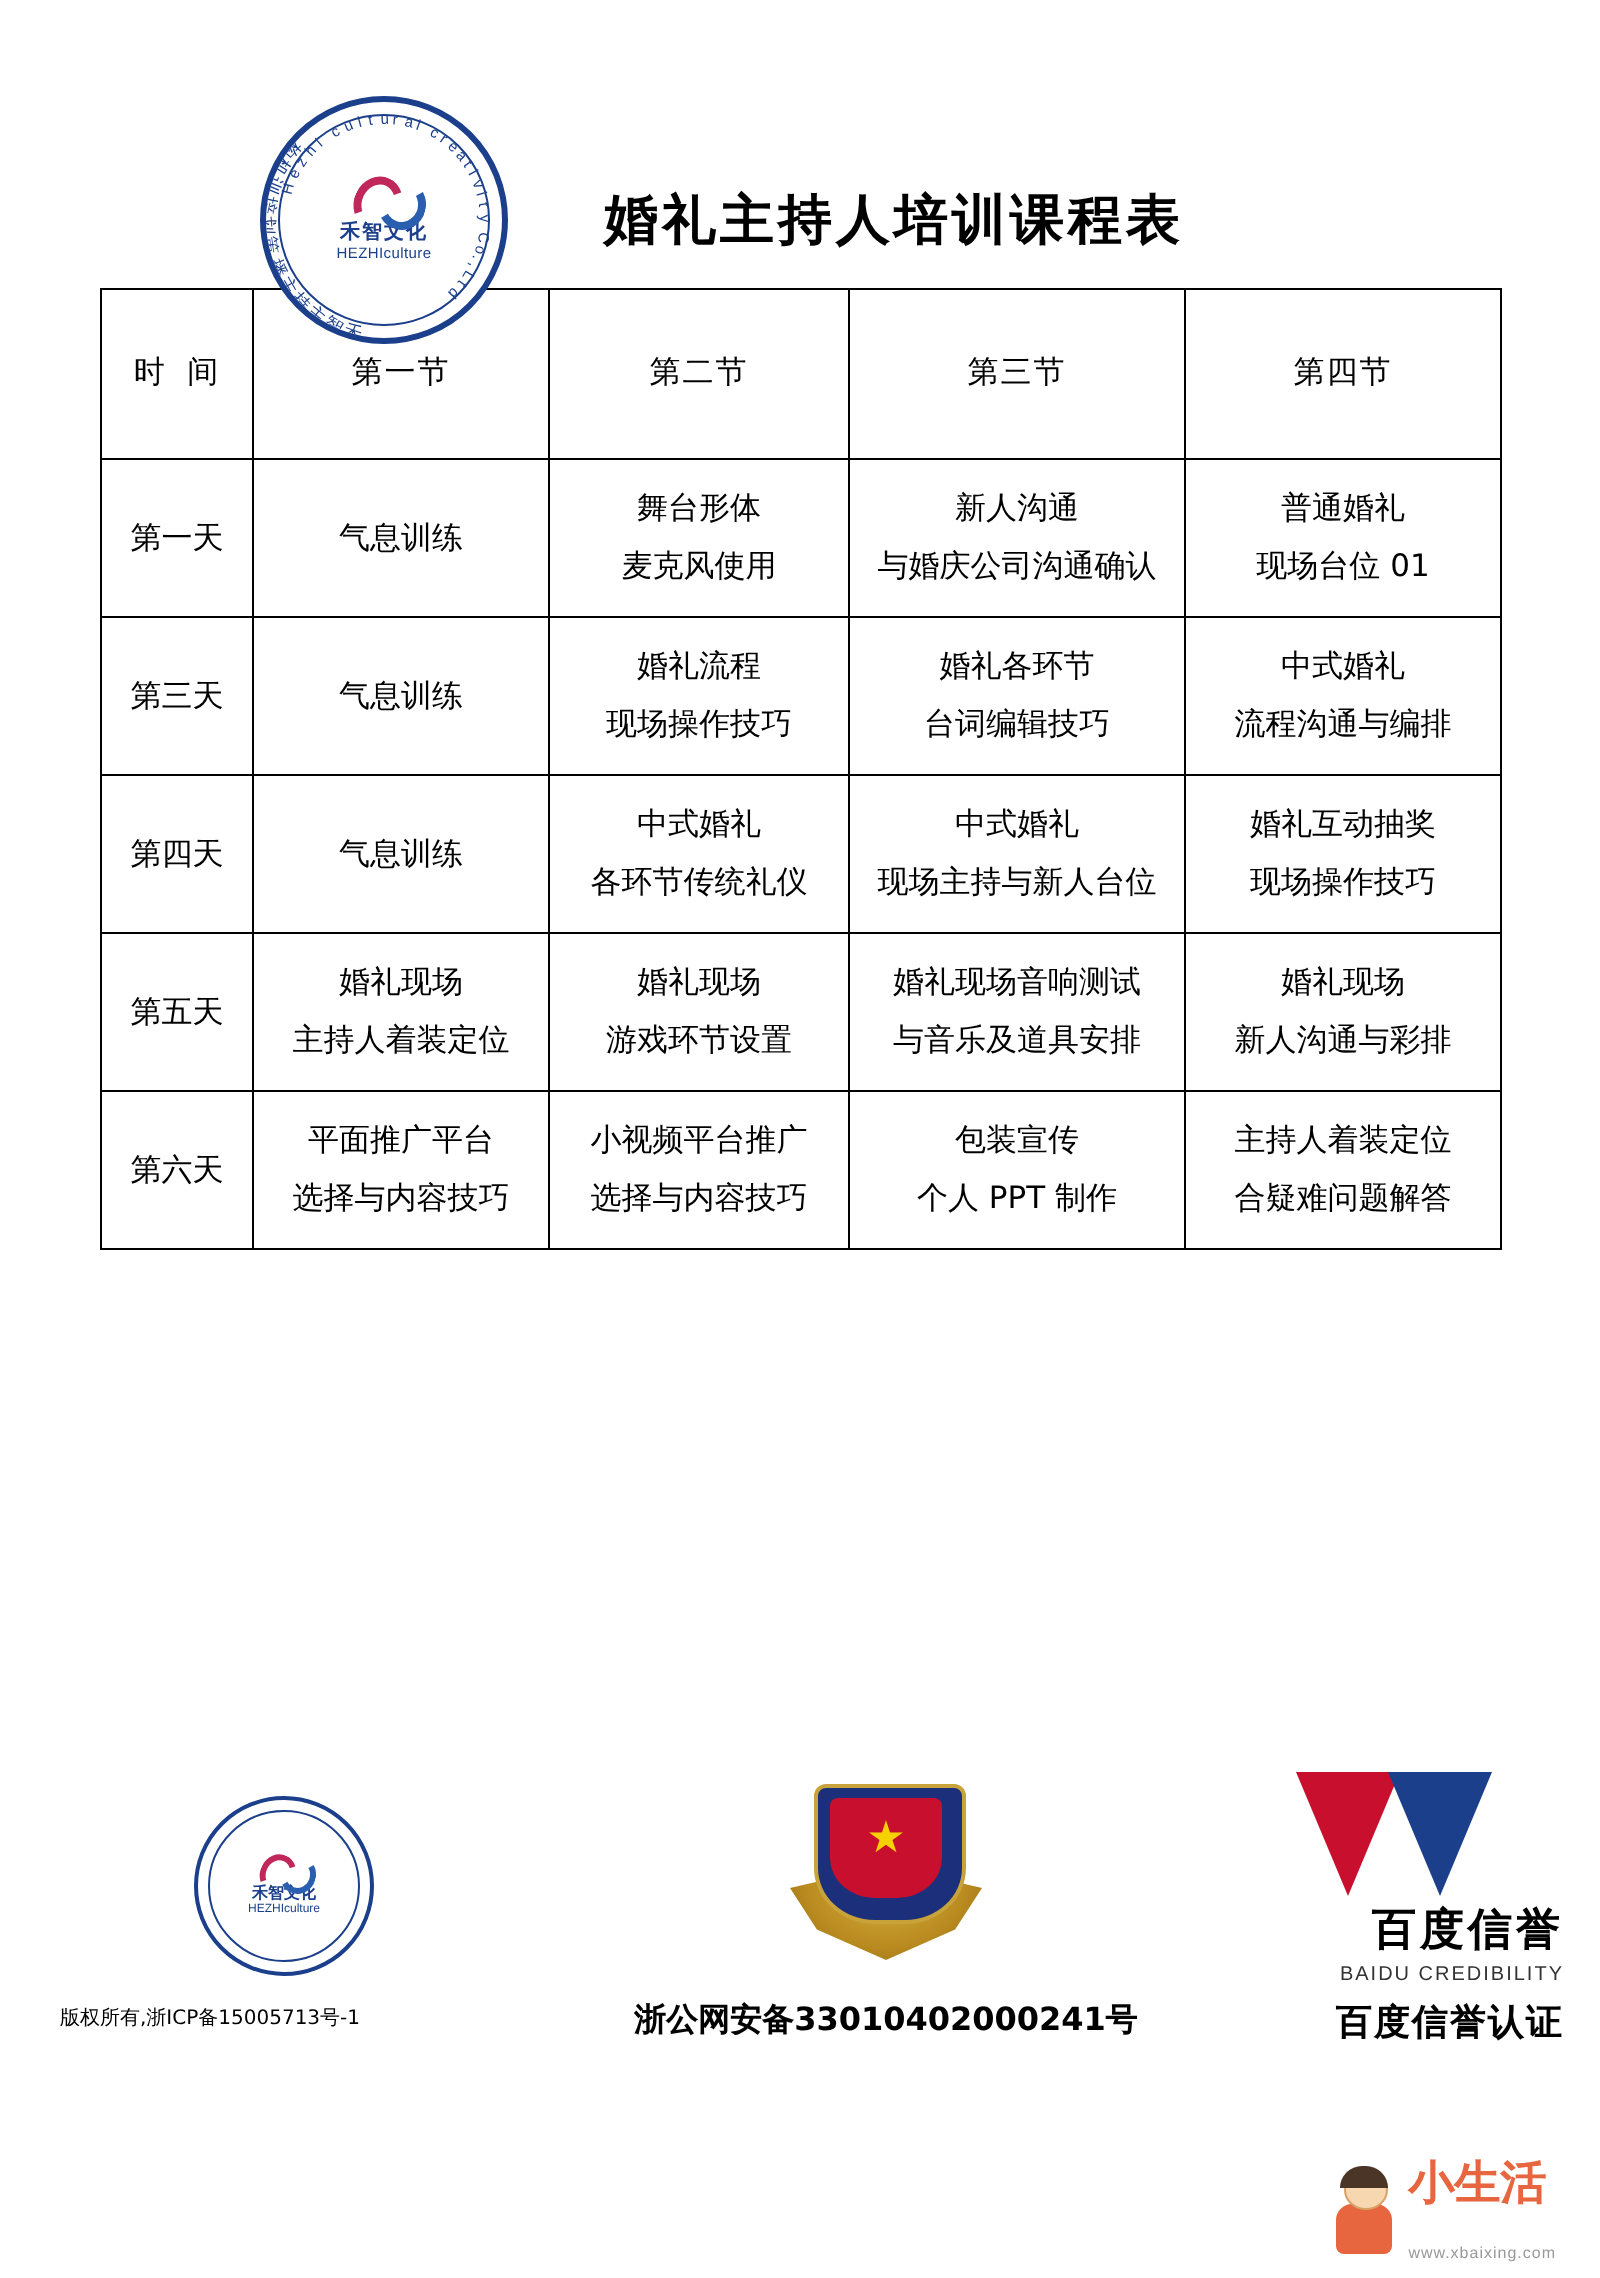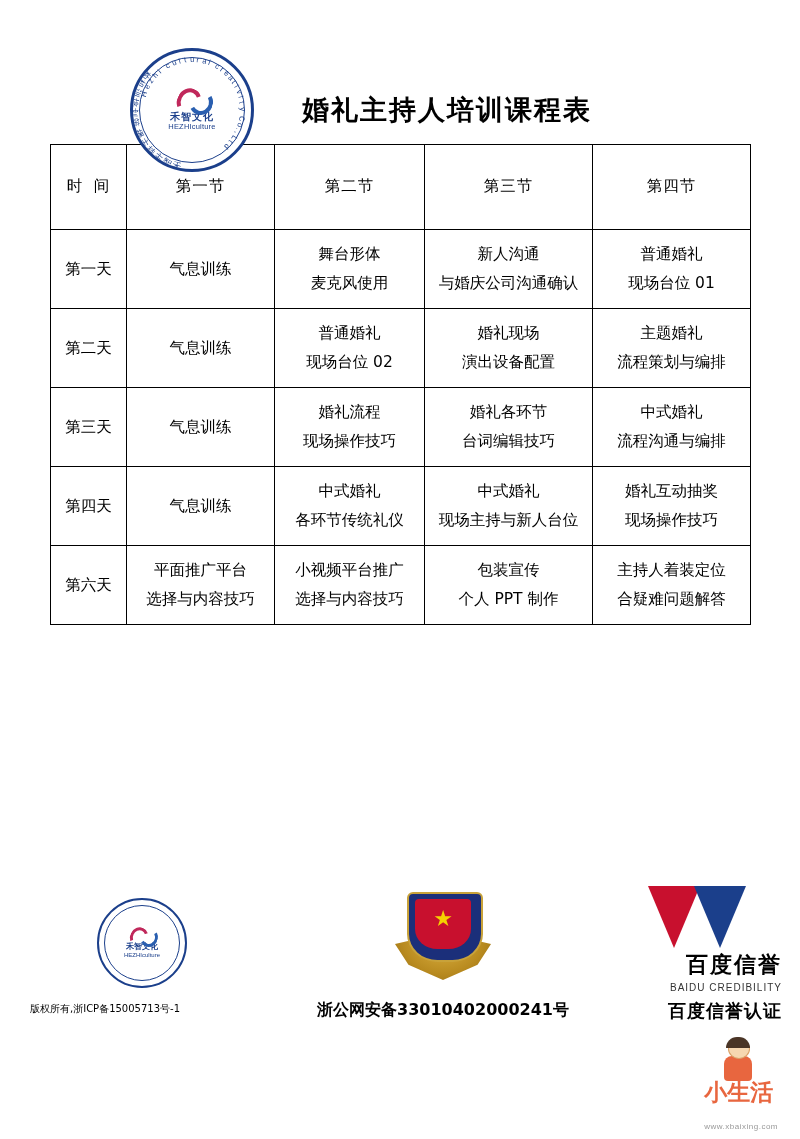--- a/index.html
+++ b/index.html
@@ -313,21 +313,20 @@
     letter-spacing: 1px;
   }
 
   
   .watermark {
     position: absolute;
     right: 22px;
     bottom: 8px;
     display: flex;
     align-items: center;
-    flex-direction: column;
   }
   .wm-figure {
     width: 32px;
     height: 42px;
     position: relative;
     margin-right: 6px;
   }
   .wm-head {
     position: absolute;
     left: 6px; top: 0;
@@ -455,38 +454,20 @@
           <td>
             <span class="cellline">新人沟通</span>
             <span class="cellline">与婚庆公司沟通确认</span>
           </td>
           <td>
             <span class="cellline">普通婚礼</span>
             <span class="cellline">现场台位 01</span>
           </td>
         </tr>
         <tr class="body">
-          <td>第二天</td>
-          <td>
-            <span class="cellline">气息训练</span>
-          </td>
-          <td>
-            <span class="cellline">普通婚礼</span>
-            <span class="cellline">现场台位 02</span>
-          </td>
-          <td>
-            <span class="cellline">婚礼现场</span>
-            <span class="cellline">演出设备配置</span>
-          </td>
-          <td>
-            <span class="cellline">主题婚礼</span>
-            <span class="cellline">流程策划与编排</span>
-          </td>
-        </tr>
-        <tr class="body">
           <td>第三天</td>
           <td>
             <span class="cellline">气息训练</span>
           </td>
           <td>
             <span class="cellline">婚礼流程</span>
             <span class="cellline">现场操作技巧</span>
           </td>
           <td>
             <span class="cellline">婚礼各环节</span>
@@ -506,20 +487,39 @@
             <span class="cellline">中式婚礼</span>
             <span class="cellline">各环节传统礼仪</span>
           </td>
           <td>
             <span class="cellline">中式婚礼</span>
             <span class="cellline">现场主持与新人台位</span>
           </td>
           <td>
             <span class="cellline">婚礼互动抽奖</span>
             <span class="cellline">现场操作技巧</span>
+          </td>
+        </tr>
+        <tr class="body">
+          <td>第五天</td>
+          <td>
+            <span class="cellline">婚礼现场</span>
+            <span class="cellline">主持人着装定位</span>
+          </td>
+          <td>
+            <span class="cellline">婚礼现场</span>
+            <span class="cellline">游戏环节设置</span>
+          </td>
+          <td>
+            <span class="cellline">婚礼现场音响测试</span>
+            <span class="cellline">与音乐及道具安排</span>
+          </td>
+          <td>
+            <span class="cellline">婚礼现场</span>
+            <span class="cellline">新人沟通与彩排</span>
           </td>
         </tr>
         <tr class="body">
           <td>第六天</td>
           <td>
             <span class="cellline">平面推广平台</span>
             <span class="cellline">选择与内容技巧</span>
           </td>
           <td>
             <span class="cellline">小视频平台推广</span>

